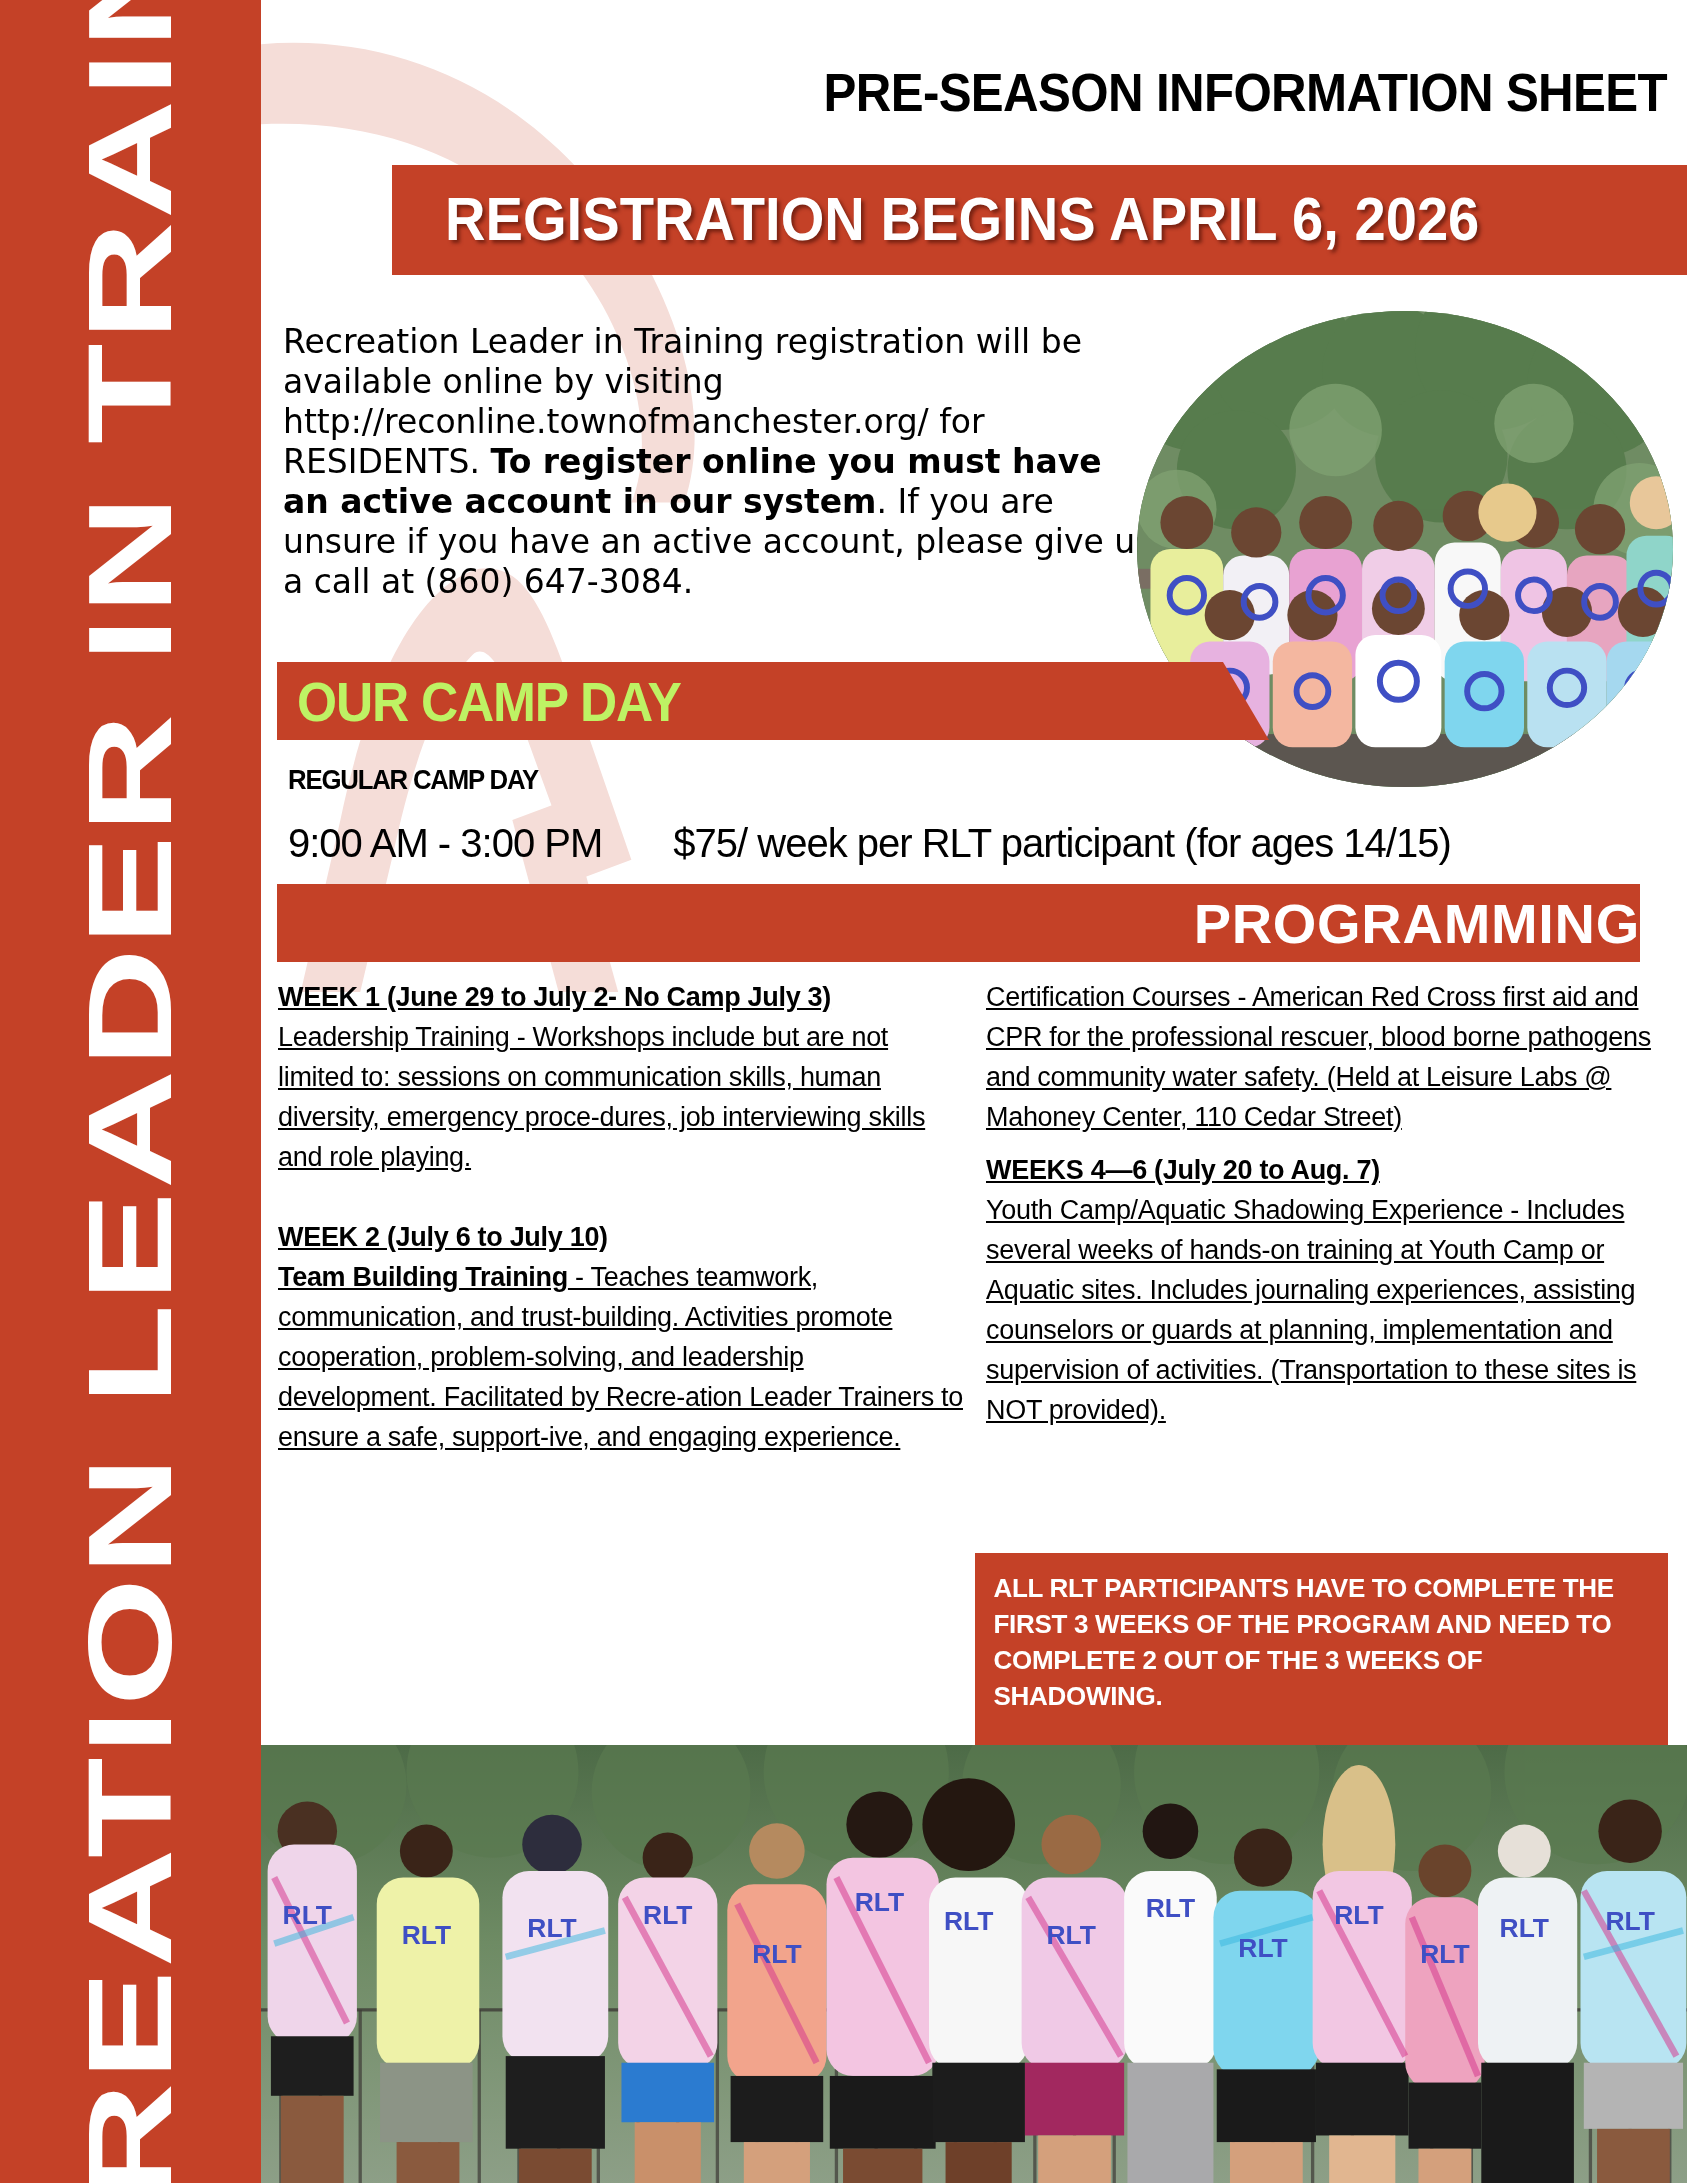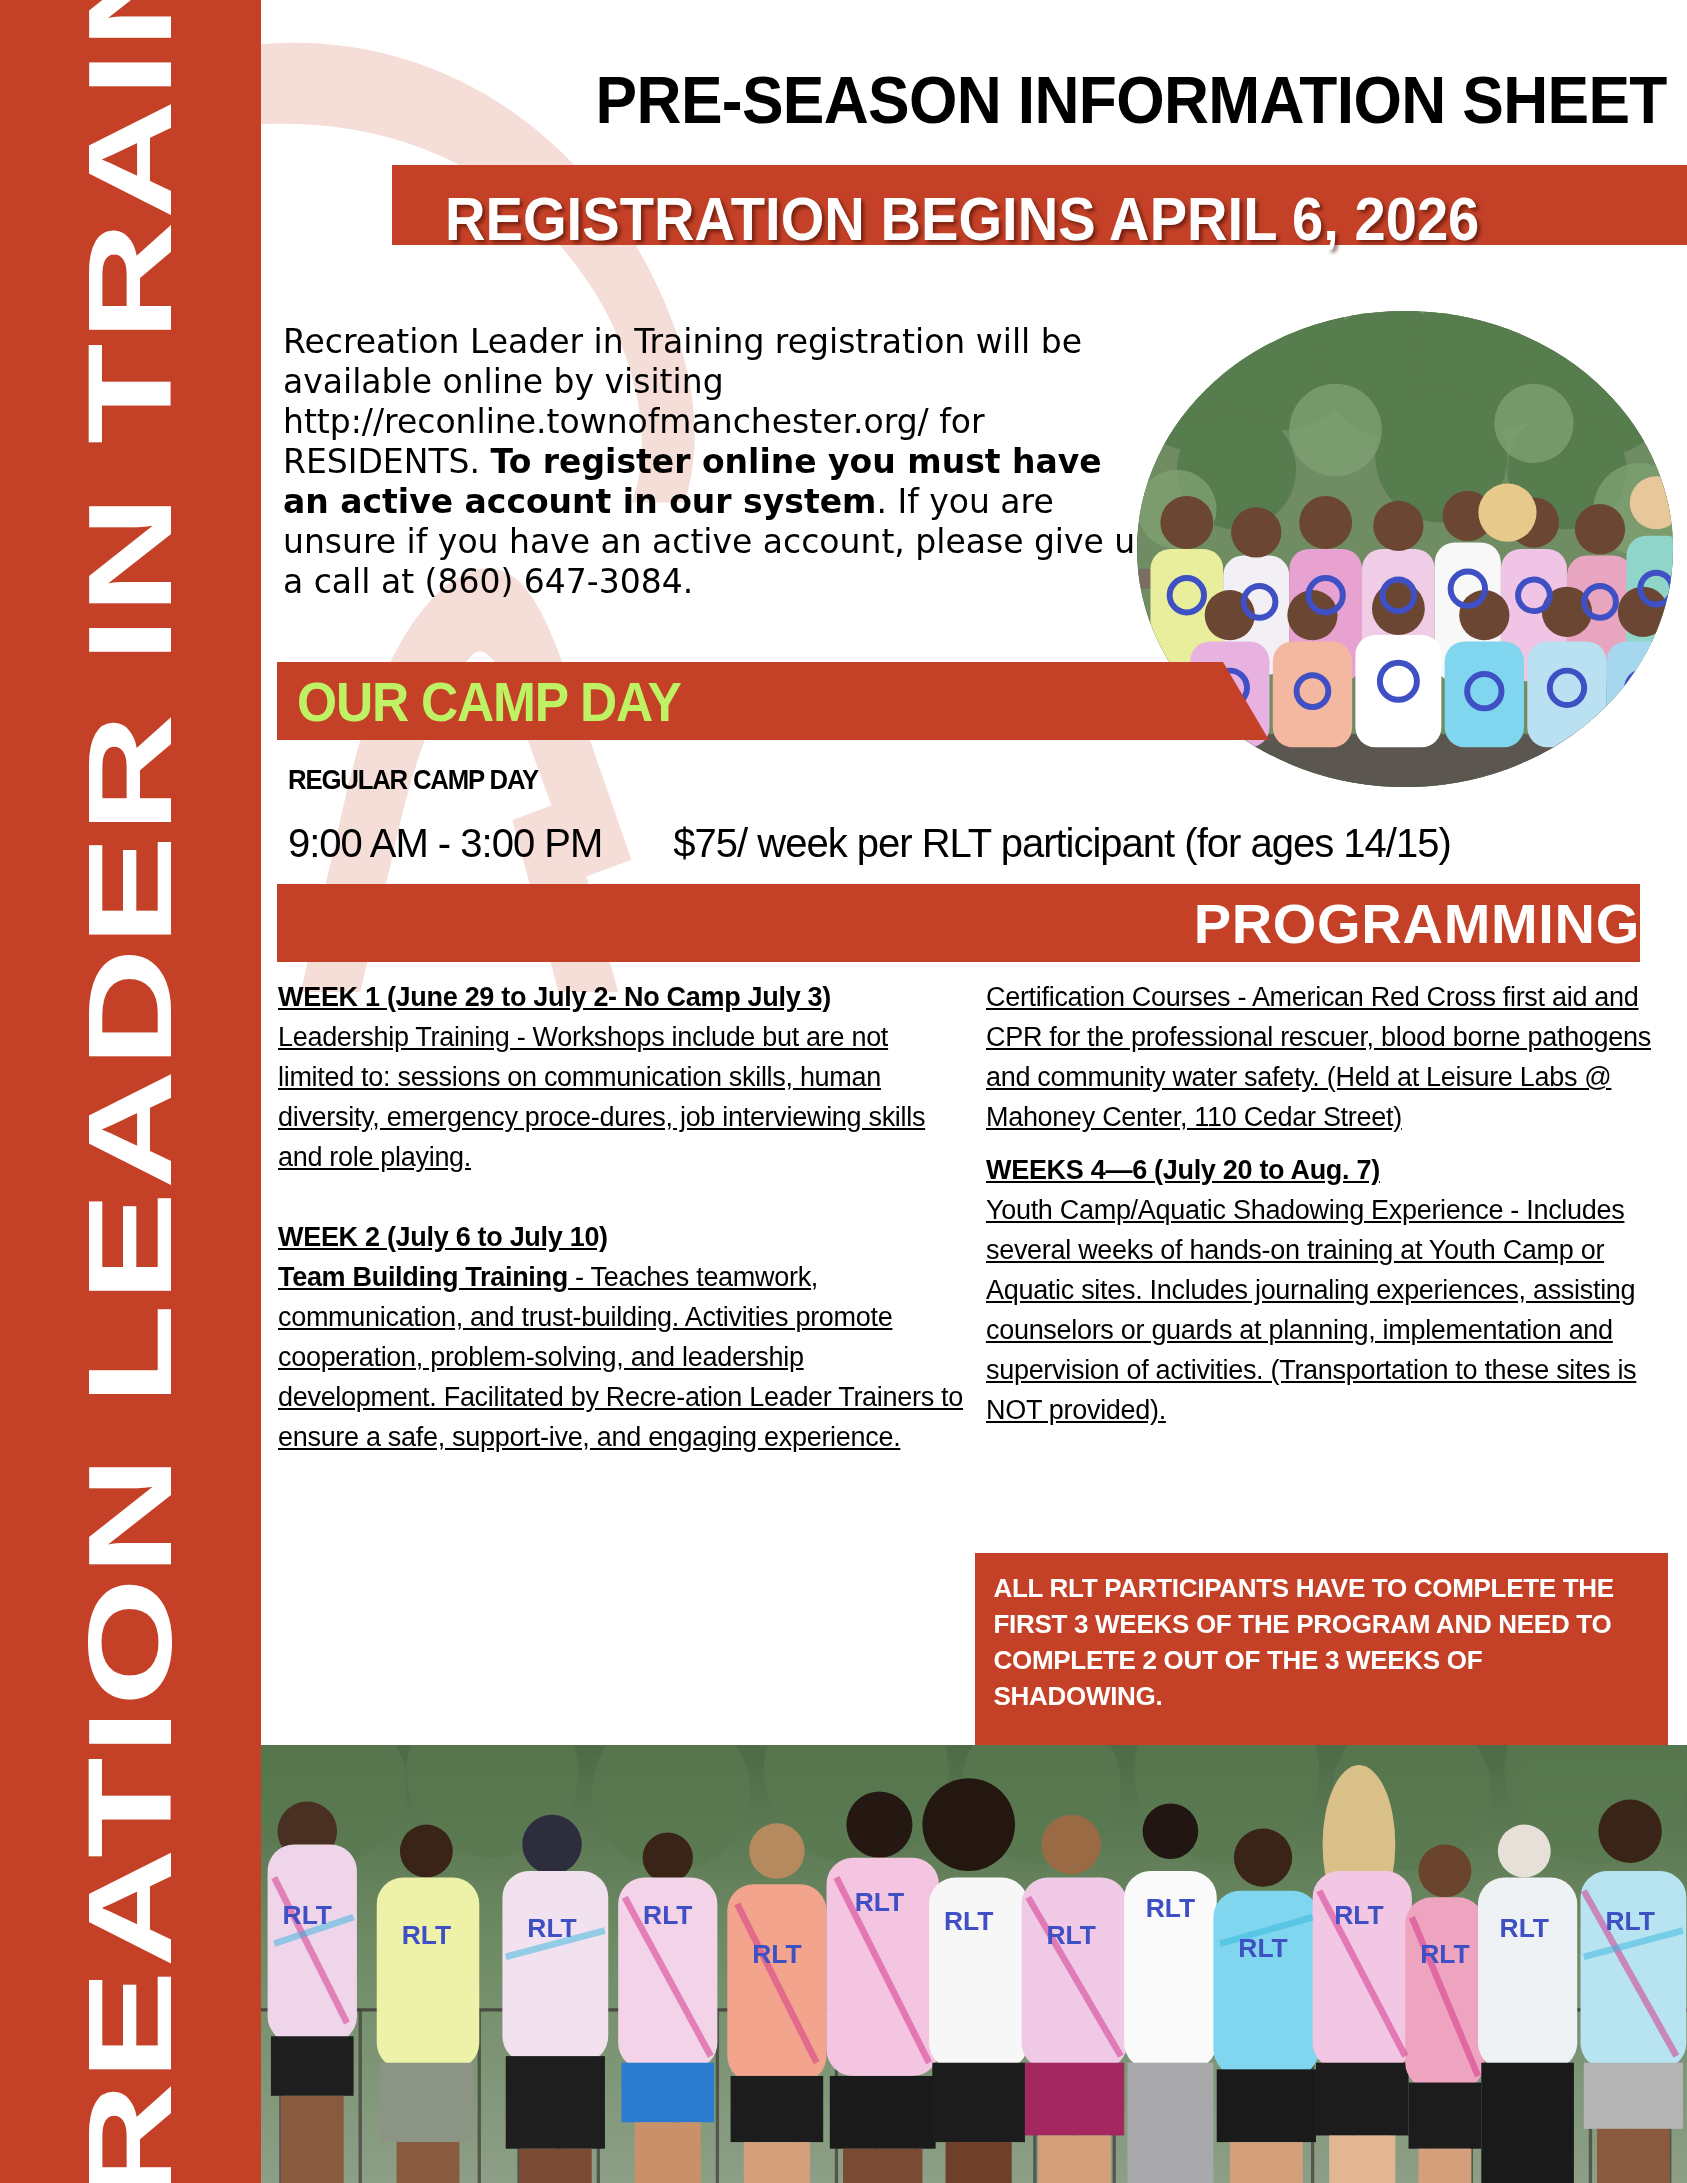--- a/index.html
+++ b/index.html
@@ -20,26 +20,26 @@
     transform-origin: center center;
   }
   .side-title span { display: inline-block; transform: scaleY(0.72) scaleX(1.0); }
   .watermark {
     position: absolute; left: 261px; top: 0; width: 463px; height: 992px; overflow: hidden; z-index: 0;
   }
   .content { position: absolute; z-index: 1; }
 
   .header-title {
     position: absolute; left: 390px; top: 66px; width: 1277px;
-    font-weight: 700; font-size: 67px; letter-spacing: -0.7px; line-height: 1;
+    font-weight: 700; font-size: 53px; letter-spacing: -0.7px; line-height: 1;
     text-align: right; white-space: nowrap;
   }
   .header-title span { display: inline-block; transform: scaleX(0.93); transform-origin: right; }
   .reg-banner {
-    position: absolute; left: 392px; top: 165px; width: 1295px; height: 80px;
+    position: absolute; left: 392px; top: 165px; width: 1295px; height: 110px;
     background: #C44127;
   }
   .reg-banner-text {
     position: absolute; left: 53px; top: 24px; color: #fff; font-weight: 700;
     font-size: 61px; white-space: nowrap; line-height: 1;
     text-shadow: 3.3px 3.3px 4px rgba(60,10,0,0.55);
   }
   .reg-banner-text span { display: inline-block; transform: scaleX(0.92); transform-origin: left; }
 
   .intro {

